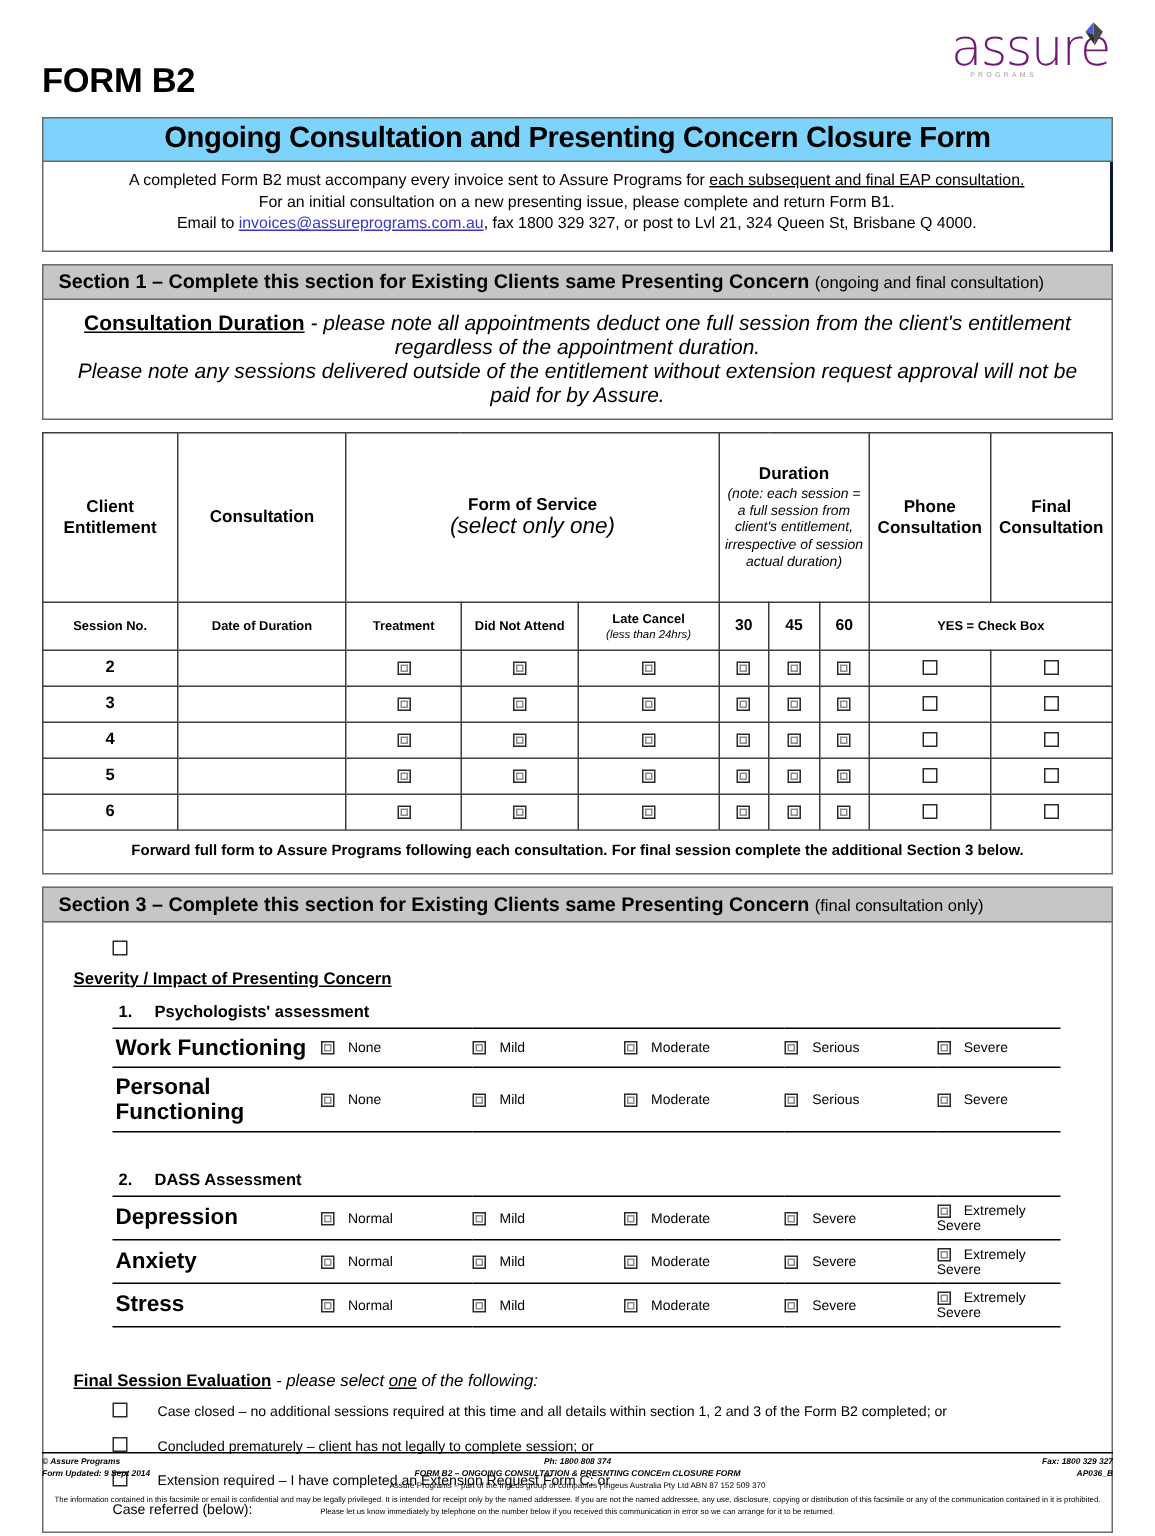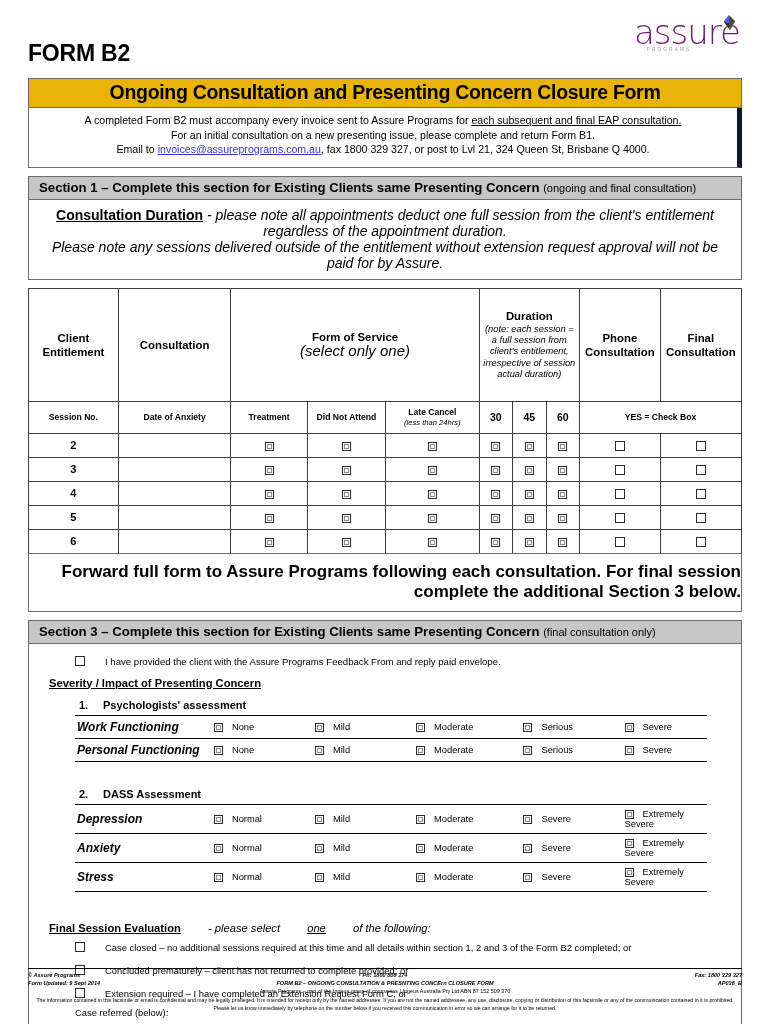--- a/index.html
+++ b/index.html
@@ -60,32 +60,32 @@
     padding-right: 14px;
   }
   .logo-mark {
     position: absolute;
     right: 2px; top: 0px;
     width: 18px; height: 18px;
   }
 
   
   .banner {
-    background: #eab308;
+    background: #7dd3fc;
     border: 1px solid #6b6b6b;
     text-align: center;
     font-size: 19.5px;
     font-weight: bold;
     padding: 2px 0 3px 0;
     letter-spacing: -.3px;
   }
 
   .intro-box {
     border-left: 1px solid #6b6b6b;
-    border-right: 5px solid #0f172a;
+    border-right: 2px solid #0f172a;
     border-bottom: 1px solid #6b6b6b;
     padding: 5px 0 10px 0;
   }
   .intro-line {
     text-align: center;
     font-size: 10.6px;
     line-height: 14.5px;
   }
   .u { text-decoration: underline; }
   .link { color: #3a35c8; text-decoration: underline; text-align: right; }
@@ -198,22 +198,22 @@
   }
   .cbx.plain {
     box-shadow: none;
     width: 10px; height: 10px;
   }
   .forward-box {
     border-left: 1px solid #6b6b6b;
     border-right: 1px solid #6b6b6b;
     border-bottom: 1px solid #6b6b6b;
     border-top: 1px solid #6b6b6b;
-    text-align: right;
-    font-size: 17px;
+    text-align: center;
+    font-size: 10px;
     font-weight: bold;
     padding: 8px 0 9px 0;
     margin-top: -1px;
   }
 
   
   .s3-body {
     border-left: 1px solid #6b6b6b;
     border-right: 1px solid #6b6b6b;
     border-bottom: 1px solid #6b6b6b;
@@ -248,36 +248,35 @@
     table-layout: fixed;
   }
   table.assess td {
     border-top: 1px solid #000;
     border-bottom: 1px solid #000;
     padding: 4px 0 4px 0;
     font-size: 9.3px;
     vertical-align: middle;
   }
   table.assess td.lbl {
-    font-size: 12px;
+    font-size: 15px;
     font-weight: bold;
     width: 150px;
     padding-left: 2px;
-    font-style: italic;
   }
   table.assess td.opt .cbx { margin-right: 9px; }
   .gap { height: 26px; }
 
   
   .fse-head {
     font-size: 11.2px;
     margin: 4px 0 2px 0;
   }
   .fse-head b { text-decoration: underline; }
-  .fse-head i { font-style: italic; padding-left: 24px; }
+  .fse-head i { font-style: italic; }
   .eval-row {
     display: flex;
     align-items: center;
     padding-left: 26px;
     height: 23px;
   }
   .eval-row .cbx { margin-right: 20px; }
   .eval-text { font-size: 9.4px; }
   .case-ref-label {
     font-size: 9.4px;
@@ -383,21 +382,21 @@
       </td>
       <td class="h1cell" colspan="3">
         <span>Duration</span>
         <span class="dur-note">(note: each session = a full session from client's entitlement, irrespective of session actual duration)</span>
       </td>
       <td class="h1cell">Phone Consultation</td>
       <td class="h1cell">Final Consultation</td>
     </tr>
     <tr>
       <td class="h2cell">Session No.</td>
-      <td class="h2cell">Date of Anxiety</td>
+      <td class="h2cell">Date of Duration</td>
       <td class="h2cell">Treatment</td>
       <td class="h2cell">Did Not Attend</td>
       <td class="h2cell">
         <span>Late Cancel</span><br>
         <span class="sm">(less than 24hrs)</span>
       </td>
       <td class="h2cell h2num">30</td>
       <td class="h2cell h2num">45</td>
       <td class="h2cell h2num">60</td>
       <td class="h2cell" colspan="2">YES = Check Box</td>
@@ -470,21 +469,20 @@
 
   <div class="section-bar">
     <span>Section 3 – Complete this section for Existing Clients same Presenting Concern</span>
     <span class="thin">(final consultation only)</span>
   </div>
 
   <div class="s3-body">
 
     <div class="feedback-row">
       <span class="cbx plain"></span>
-      <span class="feedback-text">I have provided the client with the Assure Programs Feedback From and reply paid envelope.</span>
     </div>
 
     <div class="sub-head">Severity / Impact of Presenting Concern</div>
 
     <div class="num-head">
       <span class="n">1.</span><span>Psychologists' assessment</span>
     </div>
 
     <table class="assess">
       <colgroup>
@@ -563,21 +561,21 @@
     <div class="fse-head">
       <b>Final Session Evaluation</b><i> - please select </i><i class="u">one</i><i> of the following:</i>
     </div>
 
     <div class="eval-row">
       <span class="cbx plain"></span>
       <span class="eval-text">Case closed – no additional sessions required at this time and all details within section 1, 2 and 3 of the Form B2 completed; or</span>
     </div>
     <div class="eval-row">
       <span class="cbx plain"></span>
-      <span class="eval-text">Concluded prematurely – client has not returned to complete provided; or</span>
+      <span class="eval-text">Concluded prematurely – client has not legally to complete session; or</span>
     </div>
     <div class="eval-row">
       <span class="cbx plain"></span>
       <span class="eval-text">Extension required – I have completed an Extension Request Form C; or</span>
     </div>
 
     <div class="case-ref-label">Case referred (below):</div>
 
   </div>
 

